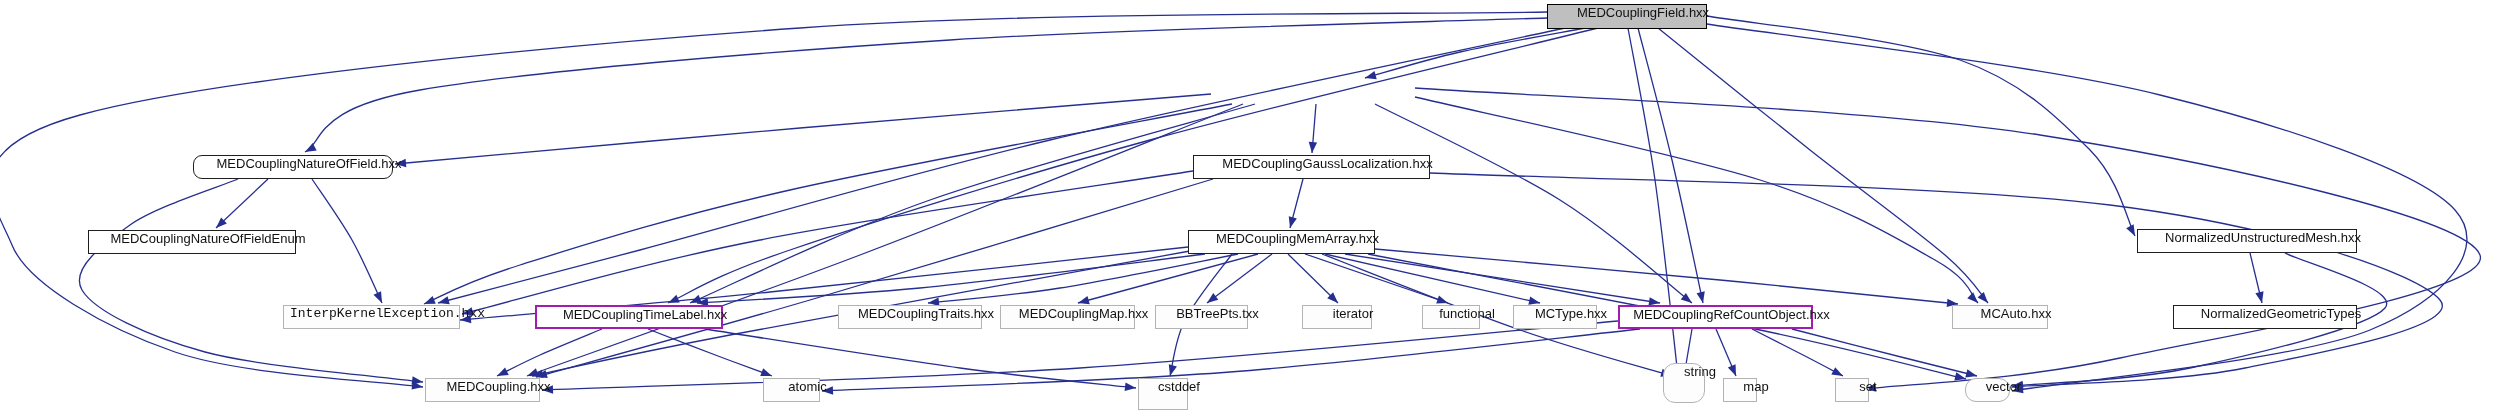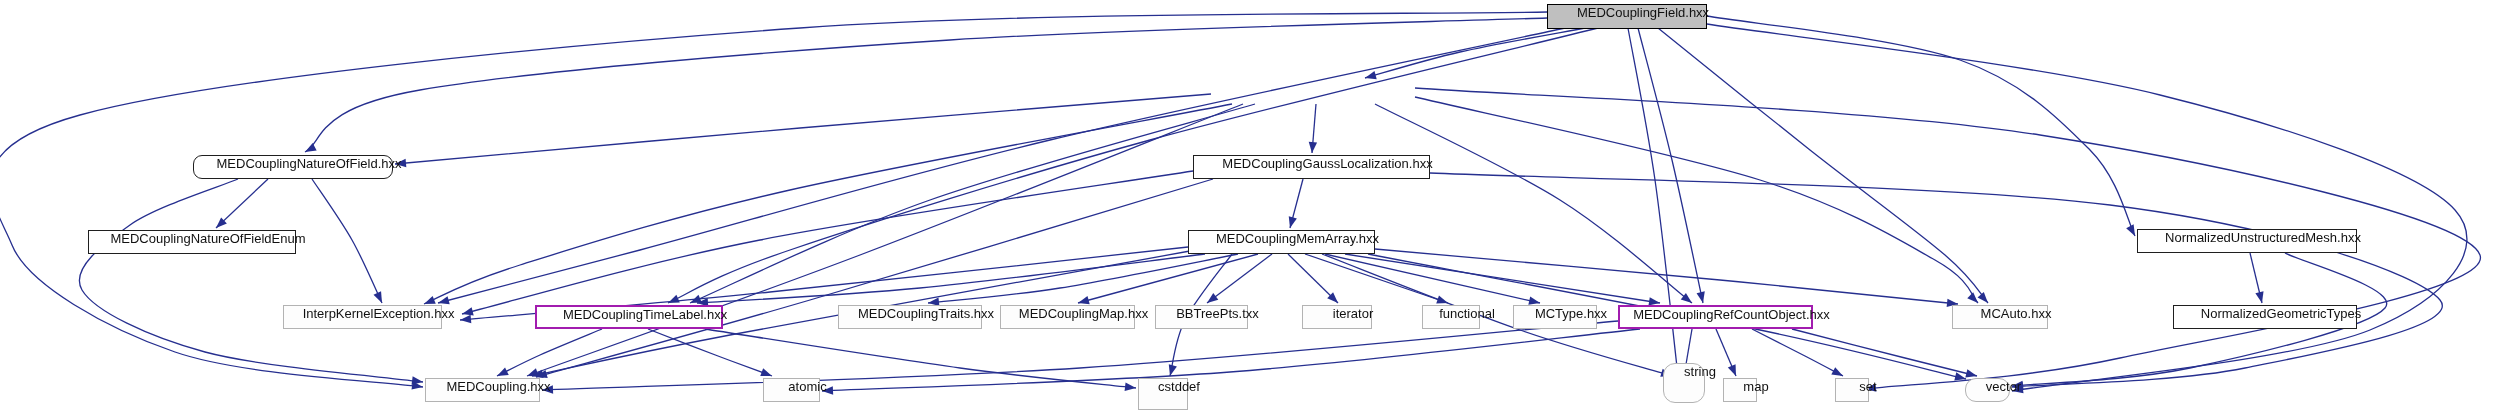--- a/index.html
+++ b/index.html
@@ -131,21 +131,21 @@
     </div>
     <div class="node doc" style="left: 88px; top: 230px; width: 208px; height: 24px;">
       <span>MEDCouplingNatureOfFieldEnum</span>
     </div>
     <div class="node doc" style="left: 1188px; top: 230px; width: 187px; height: 24px;">
       <span>MEDCouplingMemArray.hxx</span>
     </div>
     <div class="node doc" style="left: 2137px; top: 229px; width: 220px; height: 24px;">
       <span>NormalizedUnstructuredMesh.hxx</span>
     </div>
-    <div class="node plain" style="left: 283px; top: 305px; width: 159px; height: 24px;">
+    <div class="node plain" style="left: 283px; top: 305px; width: 177px; height: 24px; font-family: Liberation Mono, monospace;">
       <span>InterpKernelException.hxx</span>
     </div>
     <div class="node bold" style="left: 535px; top: 305px; width: 188px; height: 24px;">
       <span>MEDCouplingTimeLabel.hxx</span>
     </div>
     <div class="node plain" style="left: 838px; top: 305px; width: 144px; height: 24px;">
       <span>MEDCouplingTraits.hxx</span>
     </div>
     <div class="node plain" style="left: 1000px; top: 305px; width: 135px; height: 24px;">
       <span>MEDCouplingMap.hxx</span>

